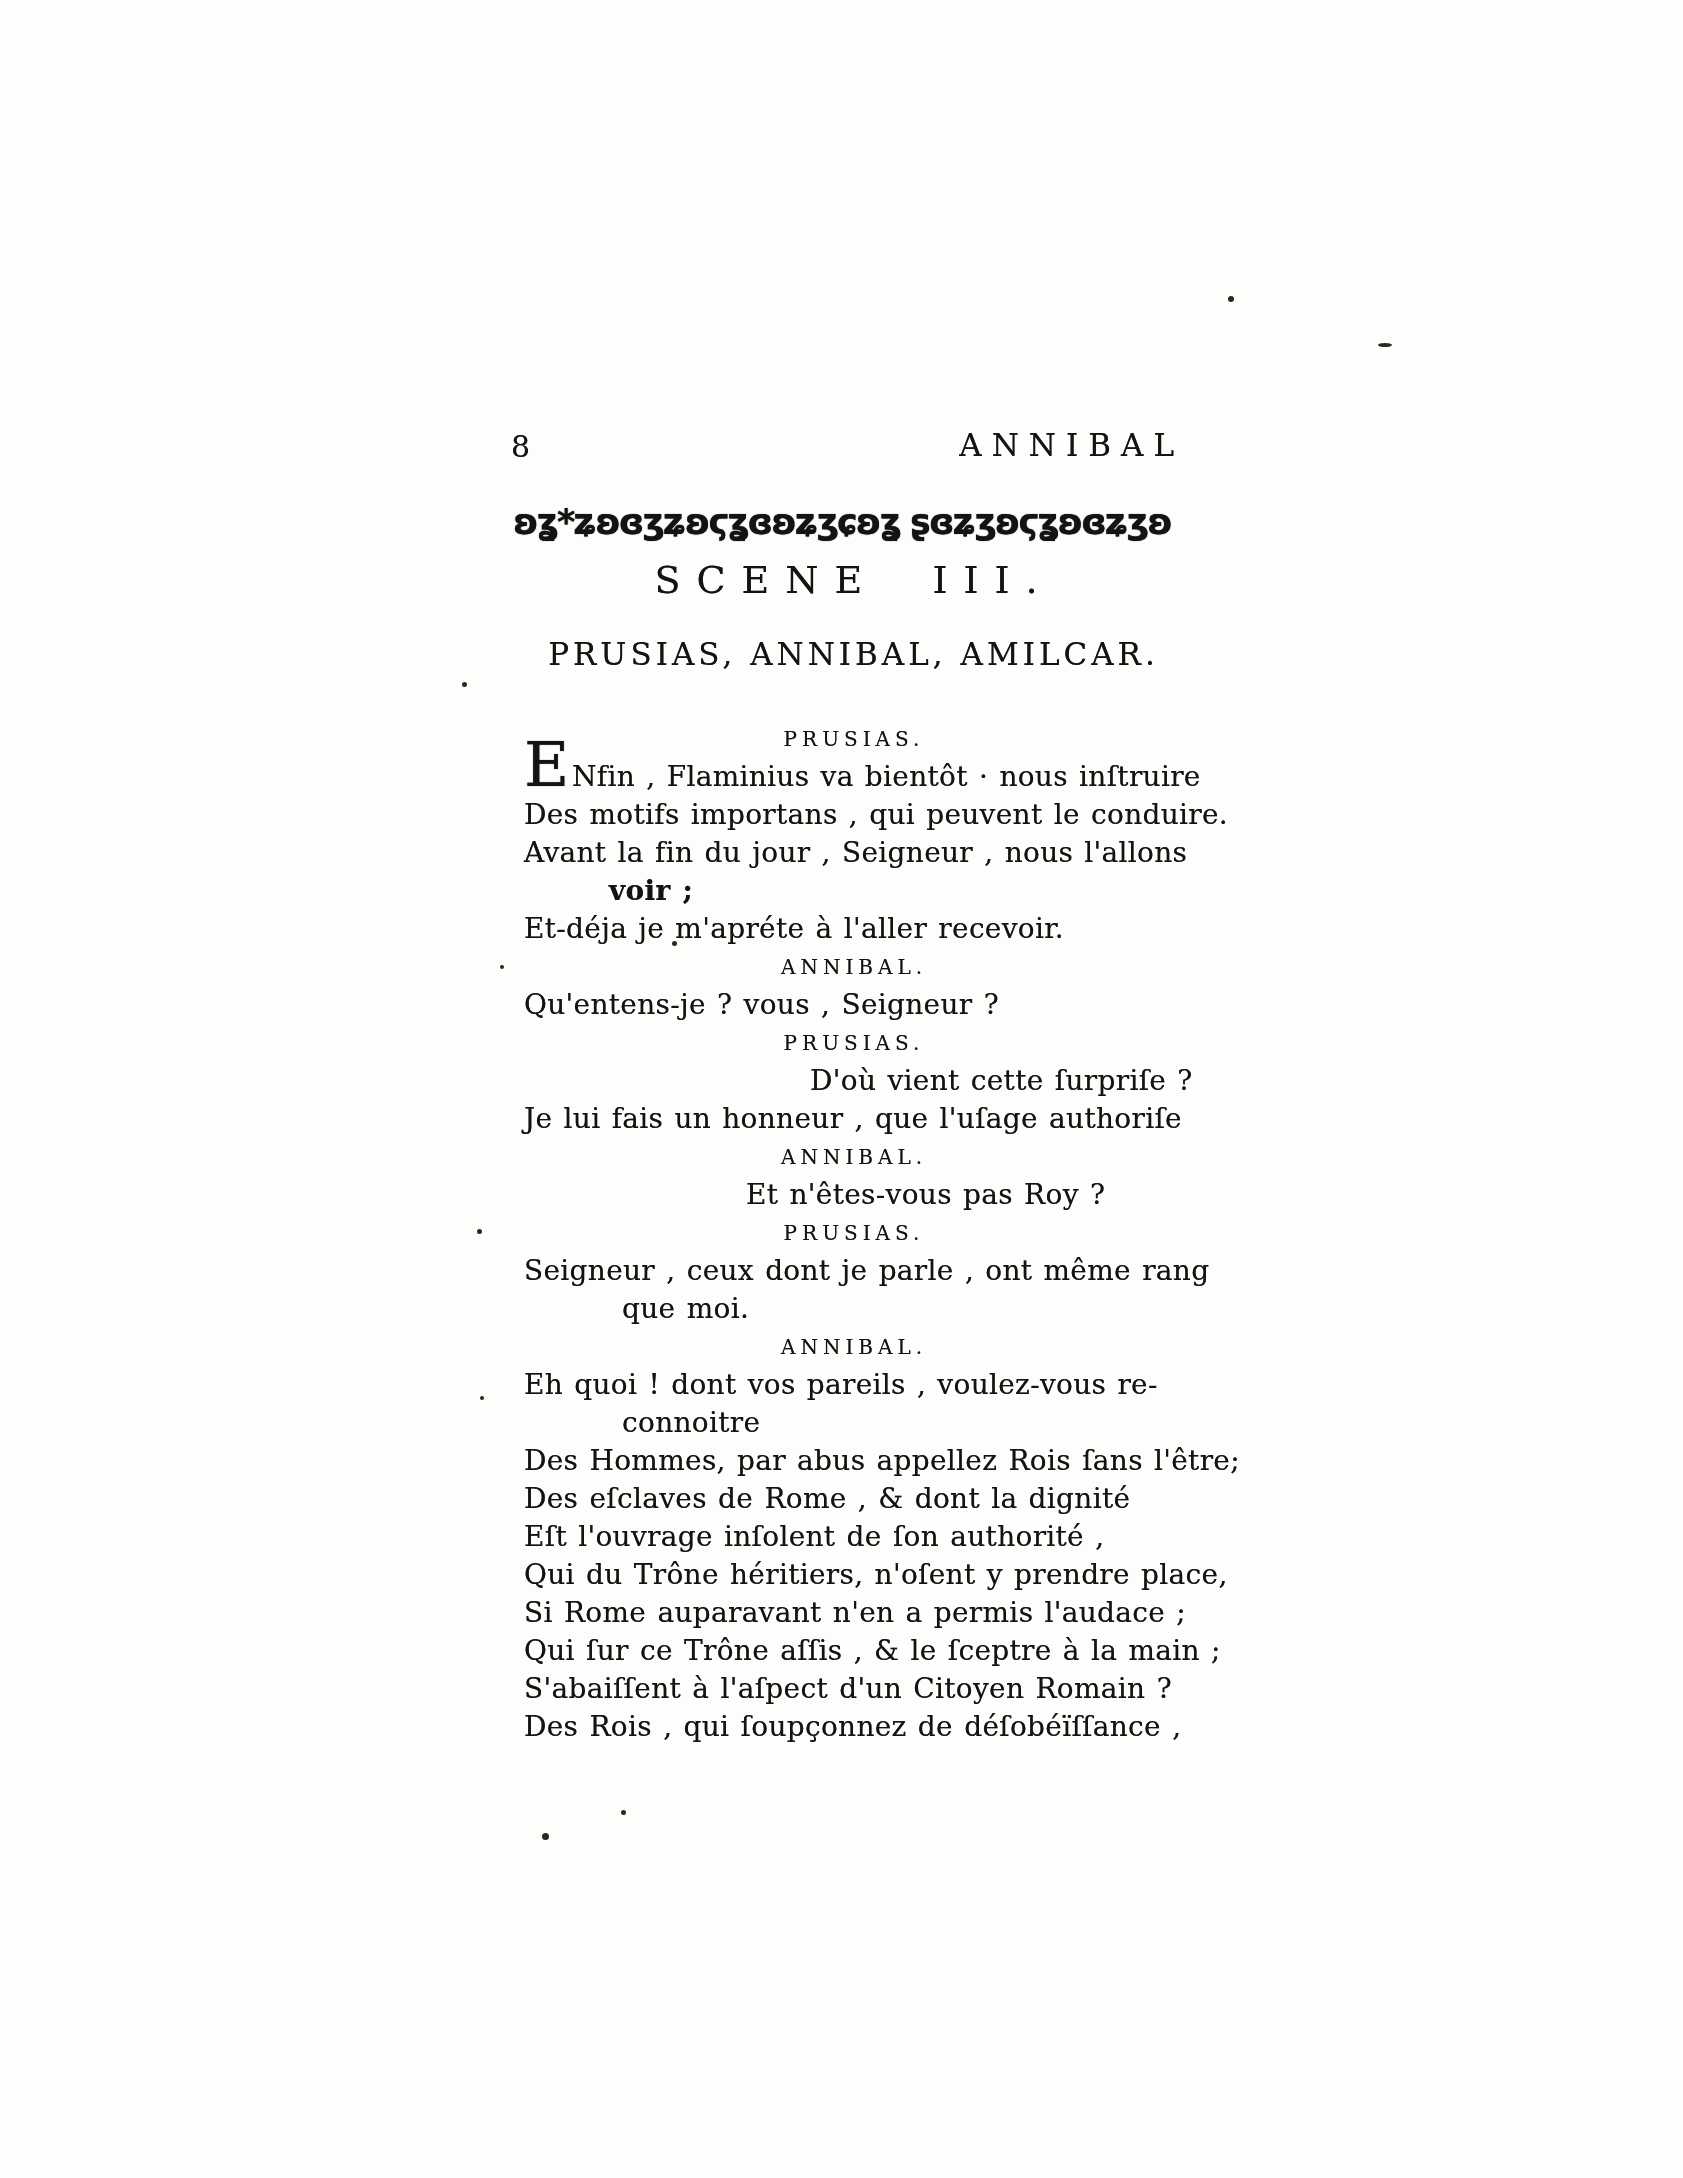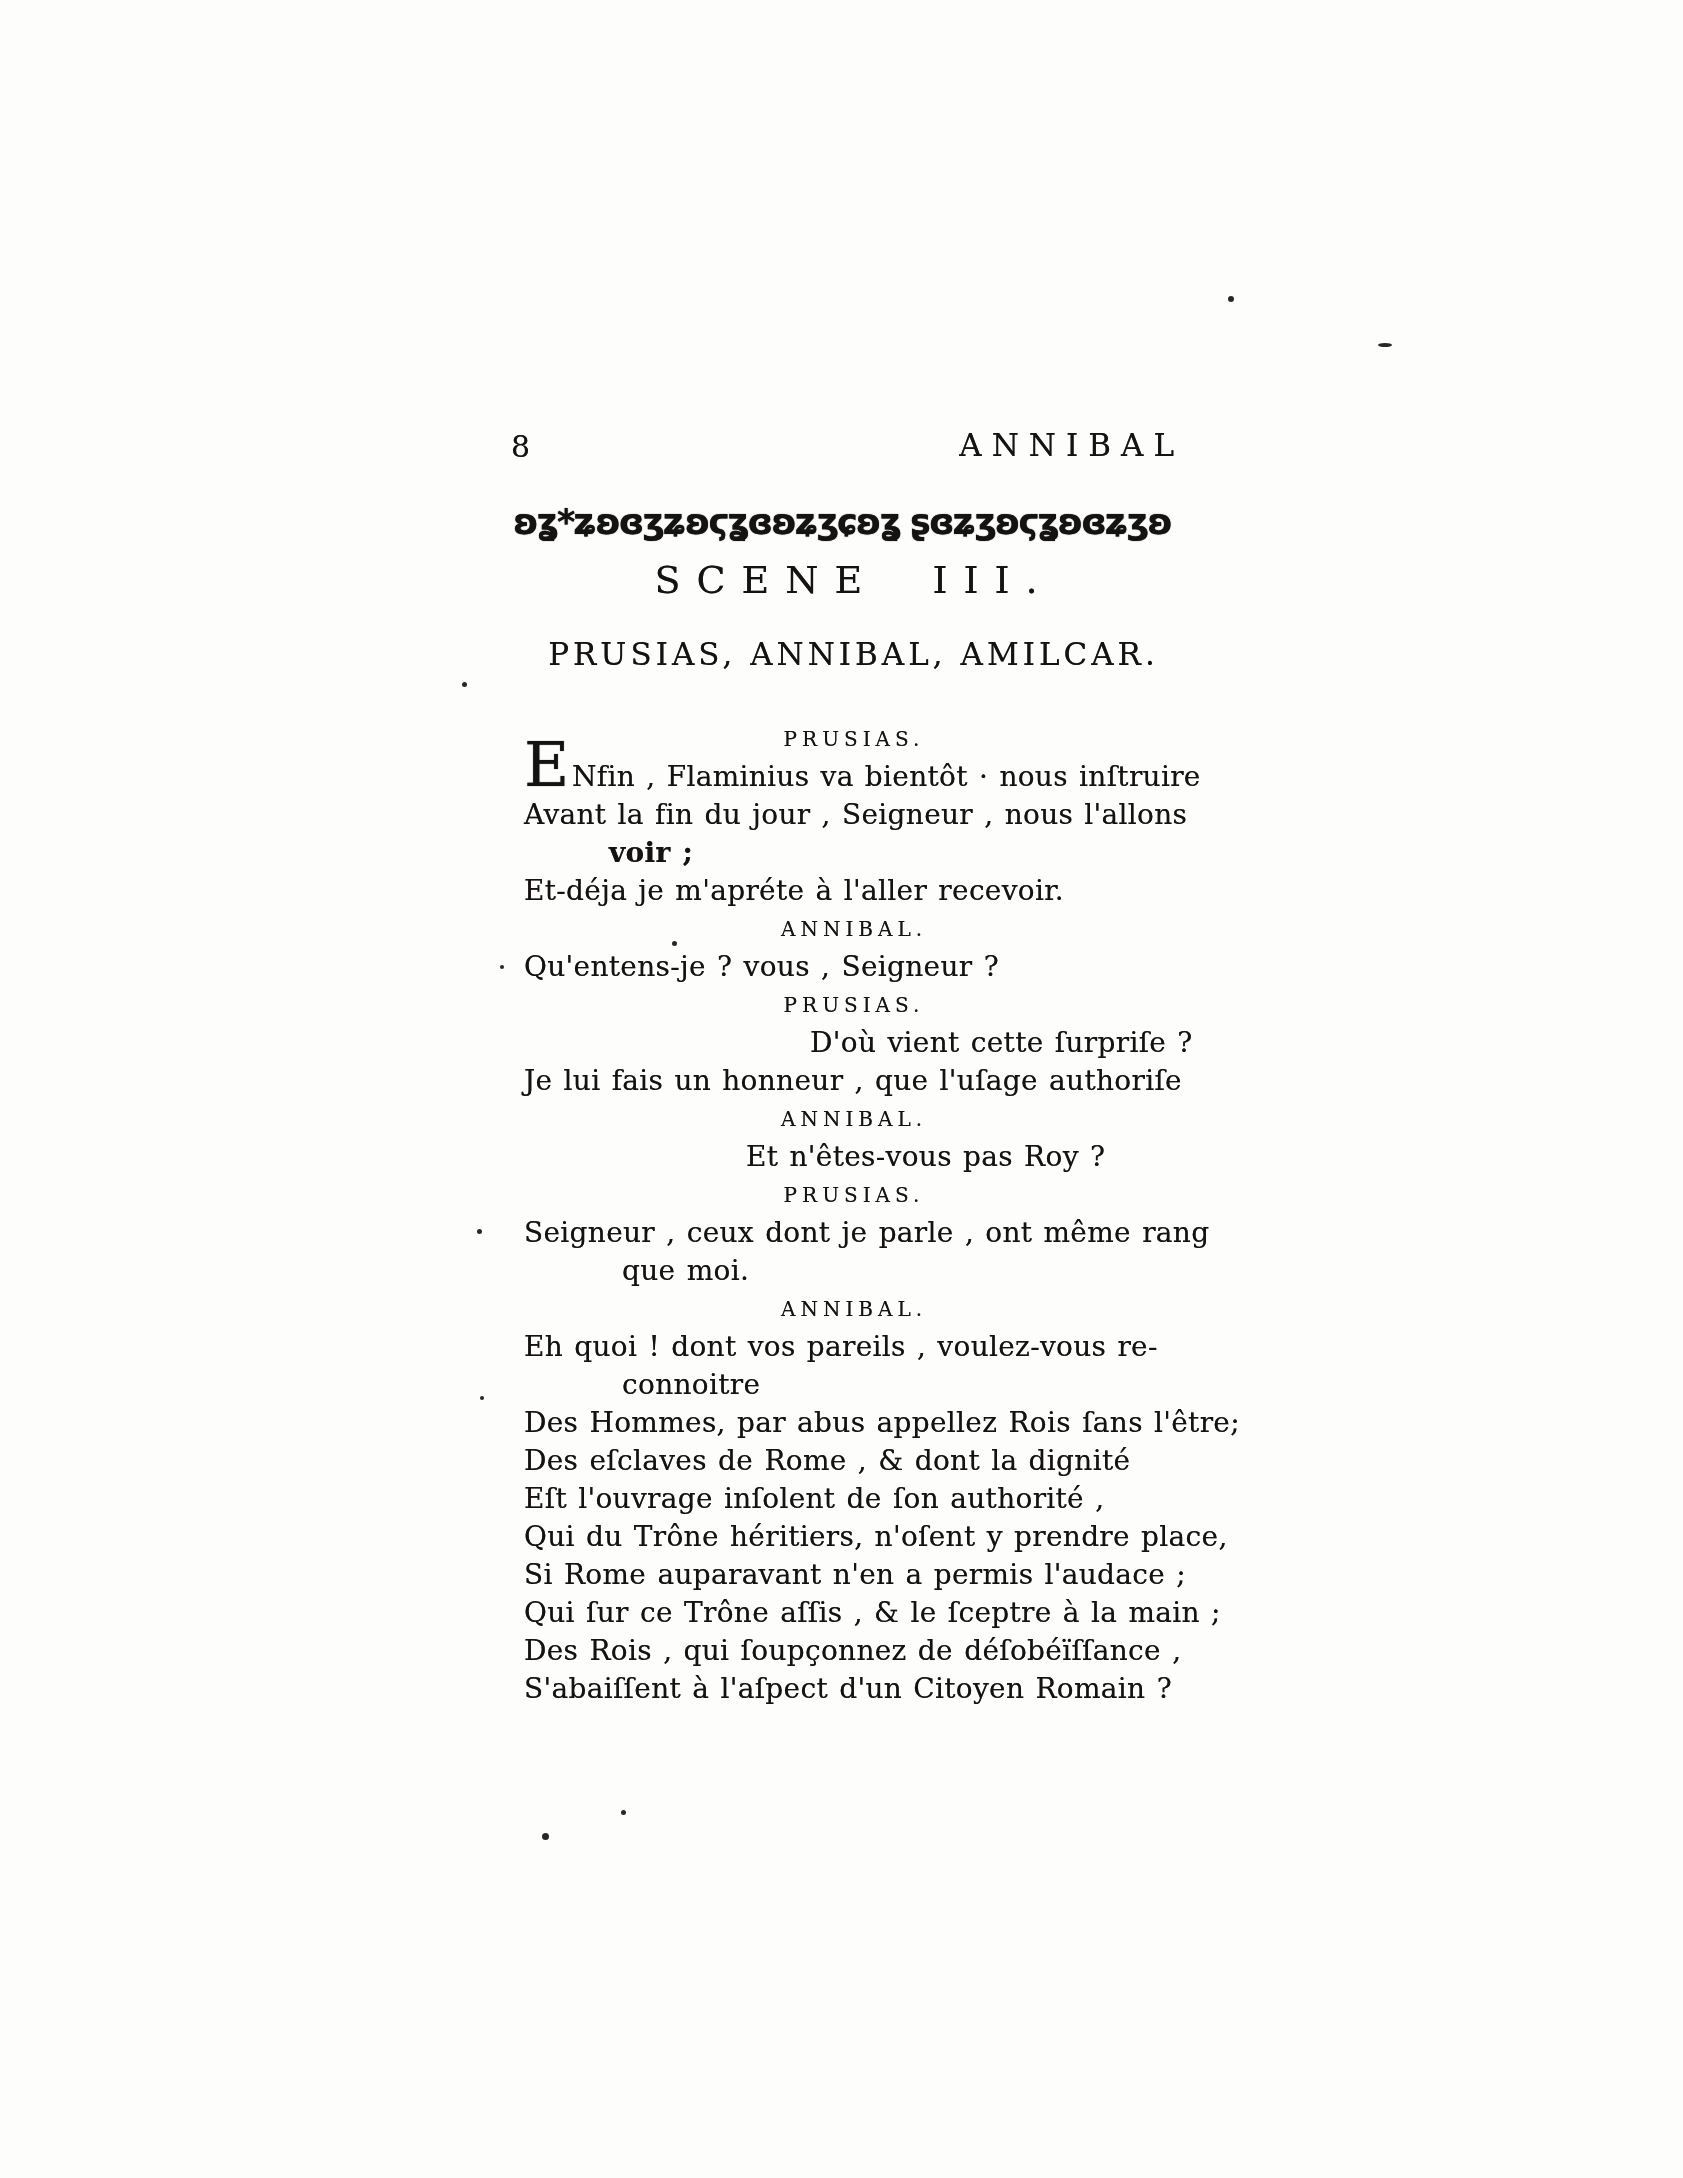--- a/index.html
+++ b/index.html
@@ -72,20 +72,21 @@
 
 <div class="ornament">ʚʓ*ʑʚɞʒʑʚϛʓɞʚʑʒɕʚʓ ʂɞʑʒʚϛʓʚɞʑʒʚ</div>
 
 <div class="scene-heading ink">SCENE III.</div>
 
 <div class="cast-line ink">PRUSIAS, ANNIBAL, AMILCAR.</div>
 
 <div class="dialogue ink">
     <div class="line speaker">PRUSIAS.</div>
     <div class="line dropcap"><span class="cap">E</span>Nfin , Flaminius va bientôt · nous inſtruire</div>
+    <div class="line verse">Des motifs importans , qui peuvent le conduire.</div>
     <div class="line verse">Avant la fin du jour , Seigneur , nous l'allons</div>
     <div class="line runover" style="margin-left: 85px; font-weight: bold;">voir ;</div>
     <div class="line verse">Et-déja je m'apréte à l'aller recevoir.</div>
     <div class="line speaker">ANNIBAL.</div>
     <div class="line verse">Qu'entens-je ? vous , Seigneur ?</div>
     <div class="line speaker">PRUSIAS.</div>
     <div class="line runover" style="margin-left: 286px;">D'où vient cette ſurpriſe ?</div>
     <div class="line verse">Je lui fais un honneur , que l'uſage authoriſe</div>
     <div class="line speaker">ANNIBAL.</div>
     <div class="line runover" style="margin-left: 222px;">Et n'êtes-vous pas Roy ?</div>
@@ -94,22 +95,22 @@
     <div class="line runover" style="margin-left: 98px;">que moi.</div>
     <div class="line speaker">ANNIBAL.</div>
     <div class="line verse">Eh quoi ! dont vos pareils , voulez-vous re-</div>
     <div class="line runover" style="margin-left: 98px;">connoitre</div>
     <div class="line verse">Des Hommes, par abus appellez Rois ſans l'être;</div>
     <div class="line verse">Des eſclaves de Rome , &amp; dont la dignité</div>
     <div class="line verse">Eſt l'ouvrage inſolent de ſon authorité ,</div>
     <div class="line verse">Qui du Trône héritiers, n'oſent y prendre place,</div>
     <div class="line verse">Si Rome auparavant n'en a permis l'audace ;</div>
     <div class="line verse">Qui ſur ce Trône aſſis , &amp; le ſceptre à la main ;</div>
+    <div class="line verse">S'abaiſſent à l'aſpect d'un Citoyen Romain ?</div>
     <div class="line verse">Des Rois , qui ſoupçonnez de déſobéïſſance ,</div>
-    <div class="line verse">S'abaiſſent à l'aſpect d'un Citoyen Romain ?</div>
   </div>
 
 <div class="speck" style="left: 1228px; top: 296px; width: 6px; height: 6px;"></div>
 <div class="speck" style="left: 1378px; top: 343px; width: 14px; height: 4px;"></div>
 <div class="speck" style="left: 462px; top: 682px; width: 5px; height: 5px;"></div>
 <div class="speck" style="left: 672px; top: 941px; width: 5px; height: 5px;"></div>
 <div class="speck" style="left: 500px; top: 965px; width: 4px; height: 4px;"></div>
 <div class="speck" style="left: 477px; top: 1229px; width: 5px; height: 5px;"></div>
 <div class="speck" style="left: 480px; top: 1396px; width: 4px; height: 4px;"></div>
 <div class="speck" style="left: 621px; top: 1810px; width: 5px; height: 5px;"></div>

